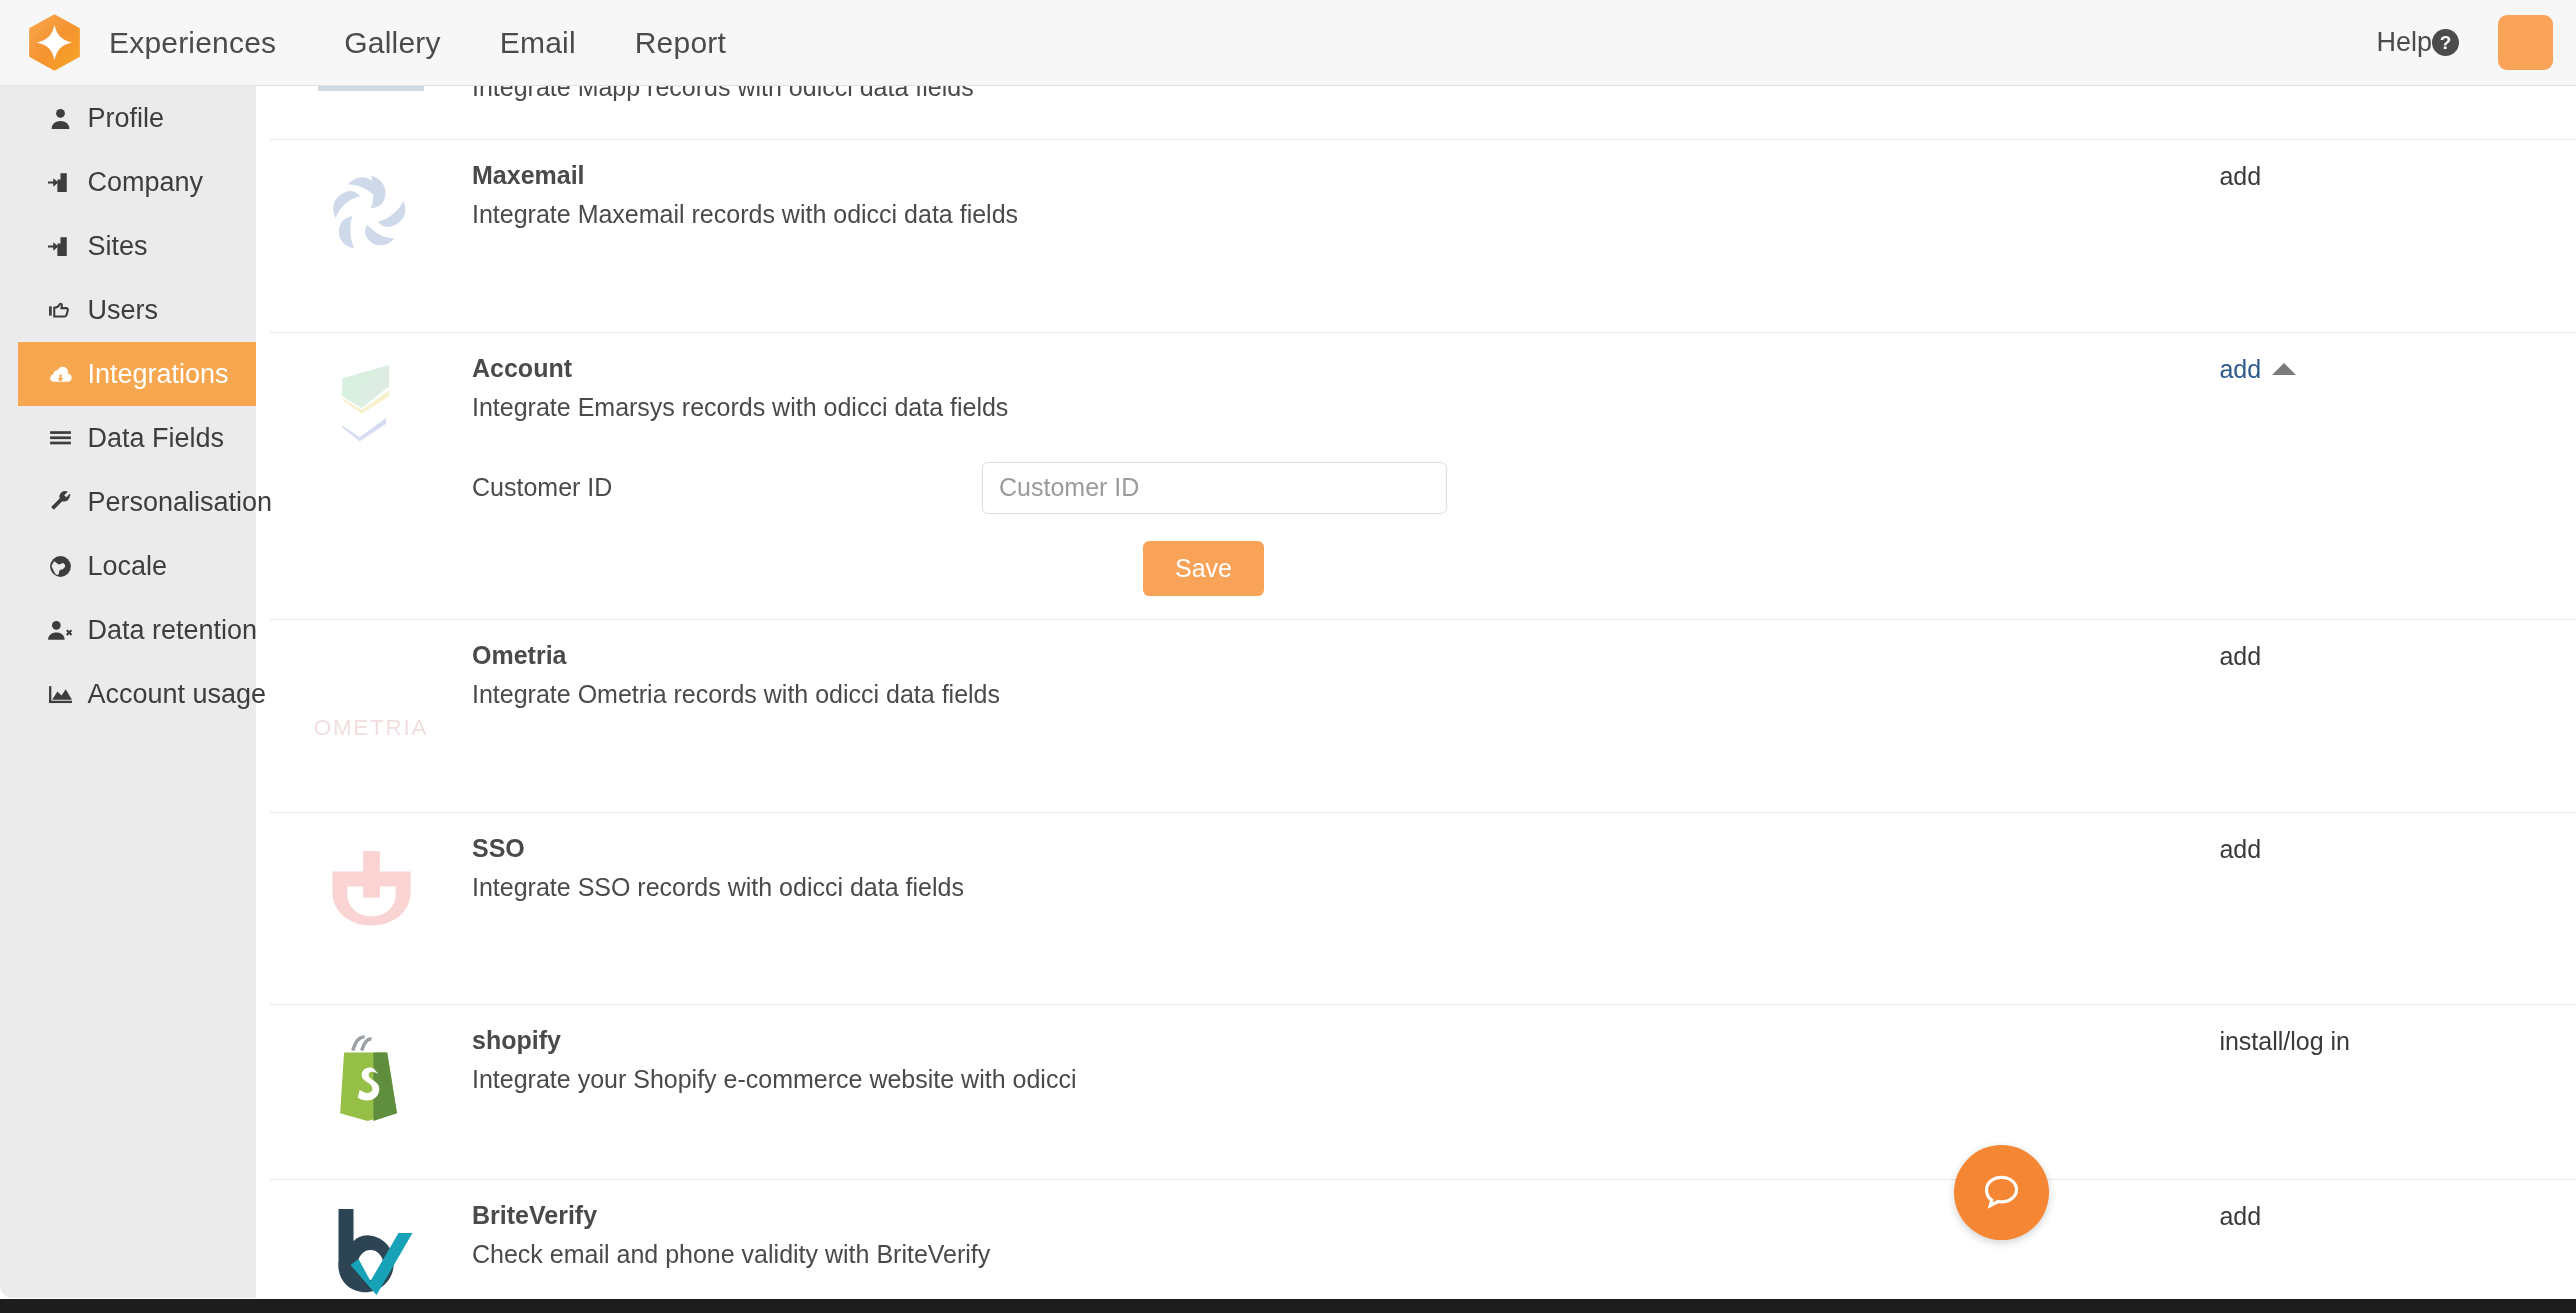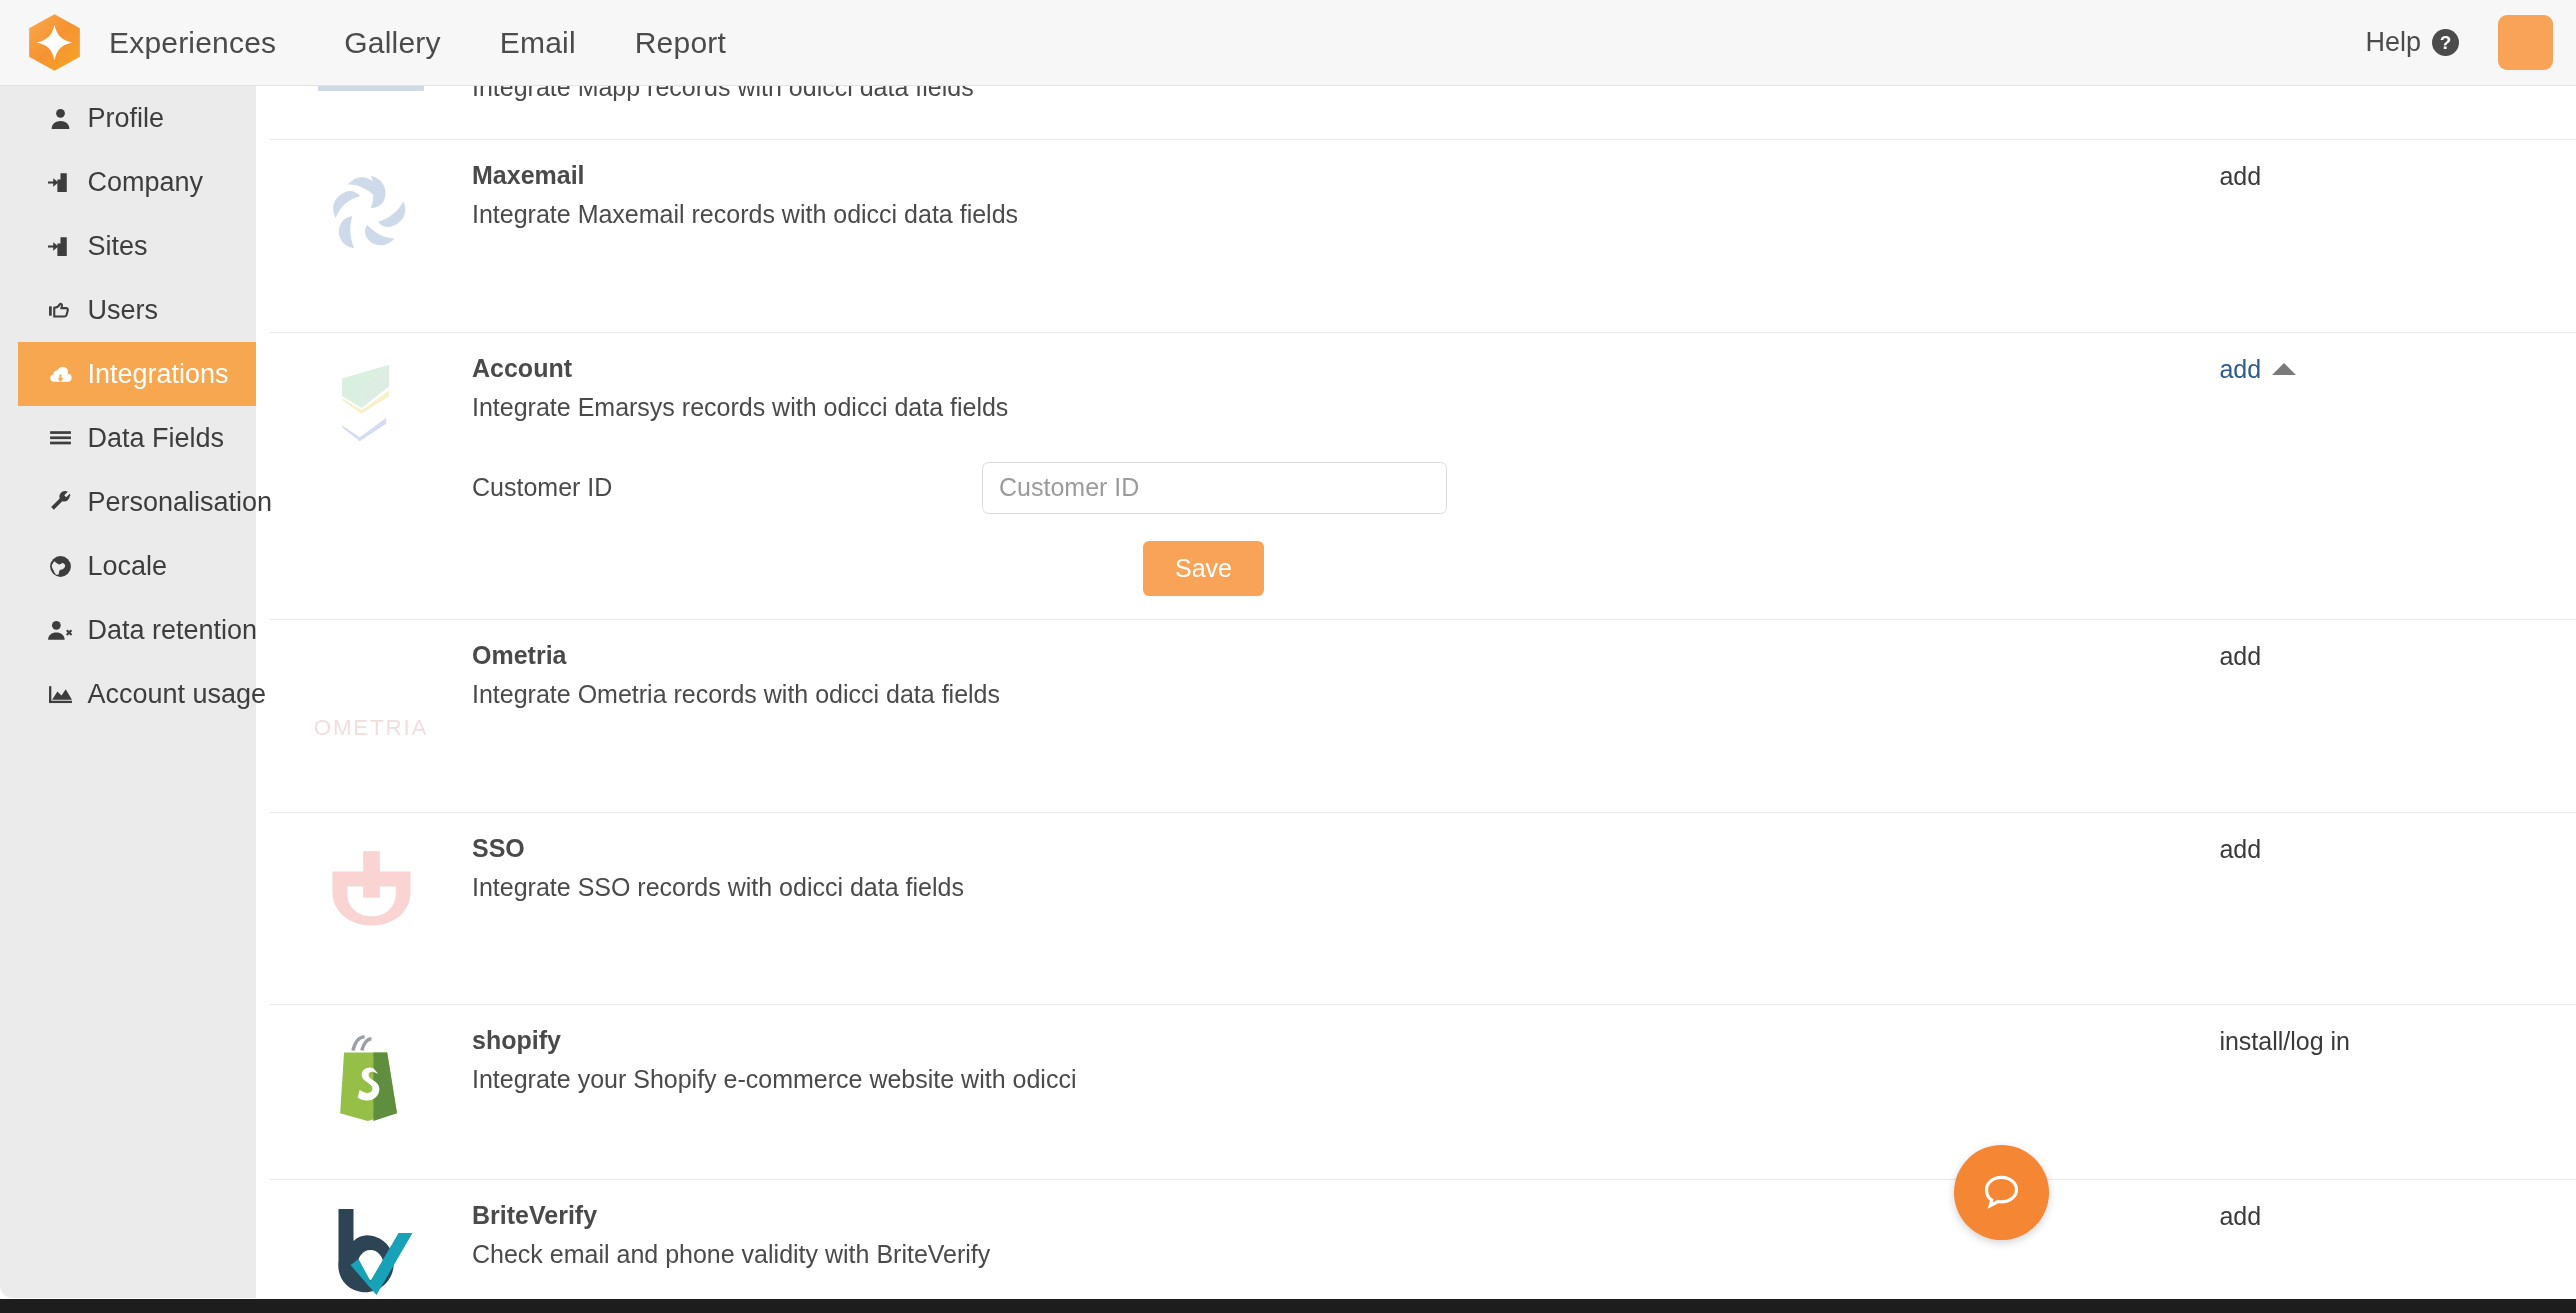--- a/index.html
+++ b/index.html
@@ -27,21 +27,21 @@
   .nav-items { display: flex; align-items: center; }
   .nav-item {
     font-size: 30px; color: #4b4b4b; margin-right: 59px;
     cursor: pointer; white-space: nowrap; letter-spacing: 0.2px;
   }
   .nav-item:first-child { margin-right: 68px; }
   .topbar-right {
     margin-left: auto; display: flex; align-items: center; margin-right: 23px;
   }
   .help-link {
-    display: flex; align-items: center; gap: 11px;
+    display: flex; align-items: center; gap: 0;
     font-size: 27px; color: #4b4b4b; cursor: pointer; margin-right: 39px;
   }
   .help-q {
     width: 27px; height: 27px; border-radius: 50%;
     background: #4b4b4b; color: #fff; font-size: 19px; font-weight: bold;
     display: flex; align-items: center; justify-content: center;
     line-height: 1;
   }
   .avatar-btn {
     width: 55px; height: 55px; border-radius: 9px;

